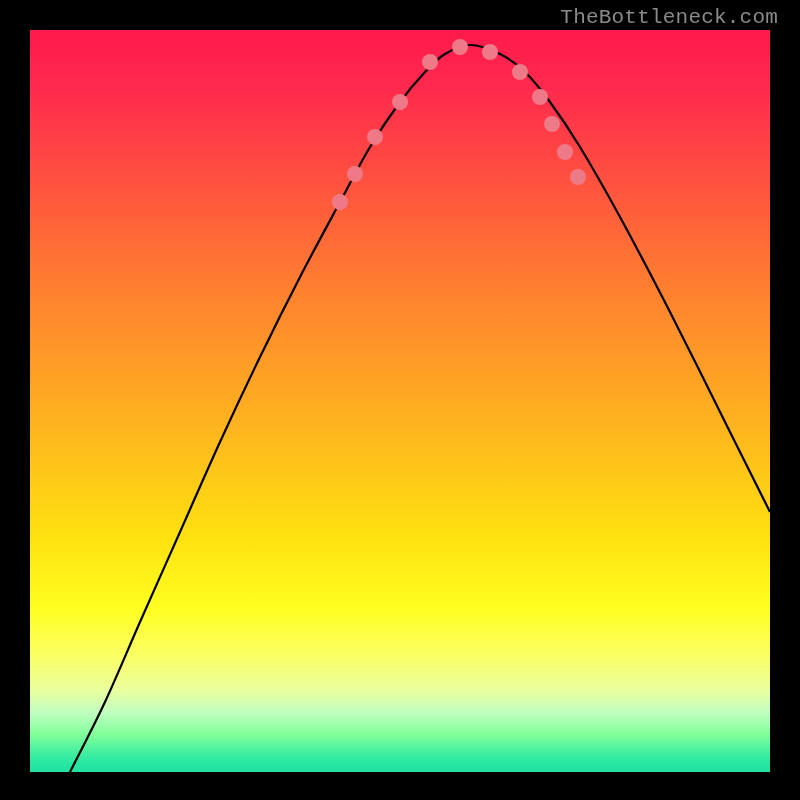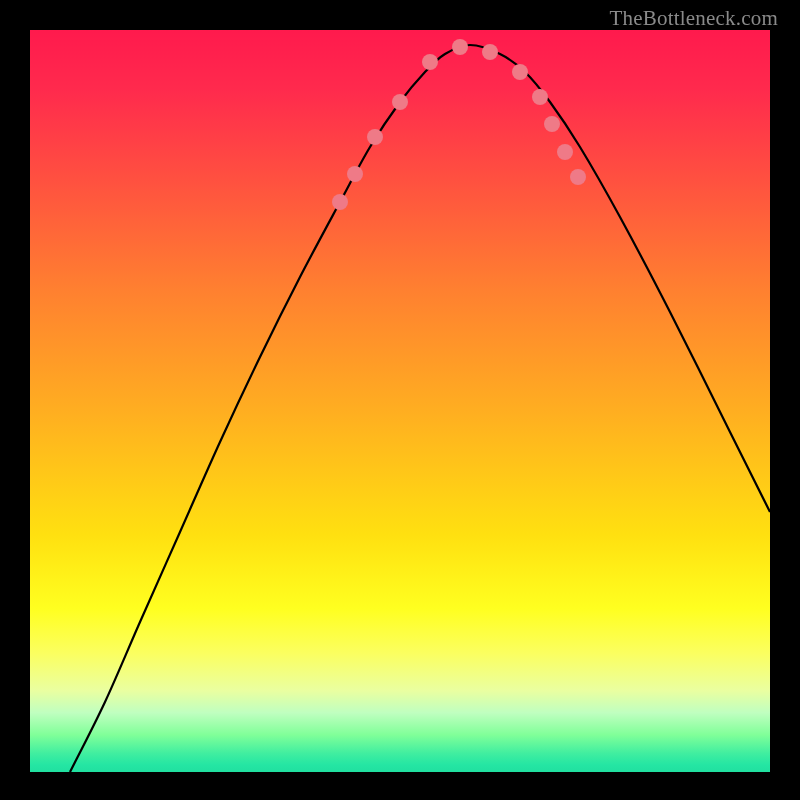--- a/index.html
+++ b/index.html
@@ -45,21 +45,21 @@
     position: absolute;
     left: 0;
     top: 0;
     width: 740px;
     height: 742px;
   }
   .watermark {
     position: absolute;
     top: 6px;
     right: 22px;
-    font-family: Liberation Serif, serif;
+    font-family: Liberation Mono, monospace;
     font-size: 21px;
     color: #8a8a8a;
     font-weight: 500;
     letter-spacing: 0.2px;
   }
 </style>
 </head>
 <body>
 
 <div class="frame">

